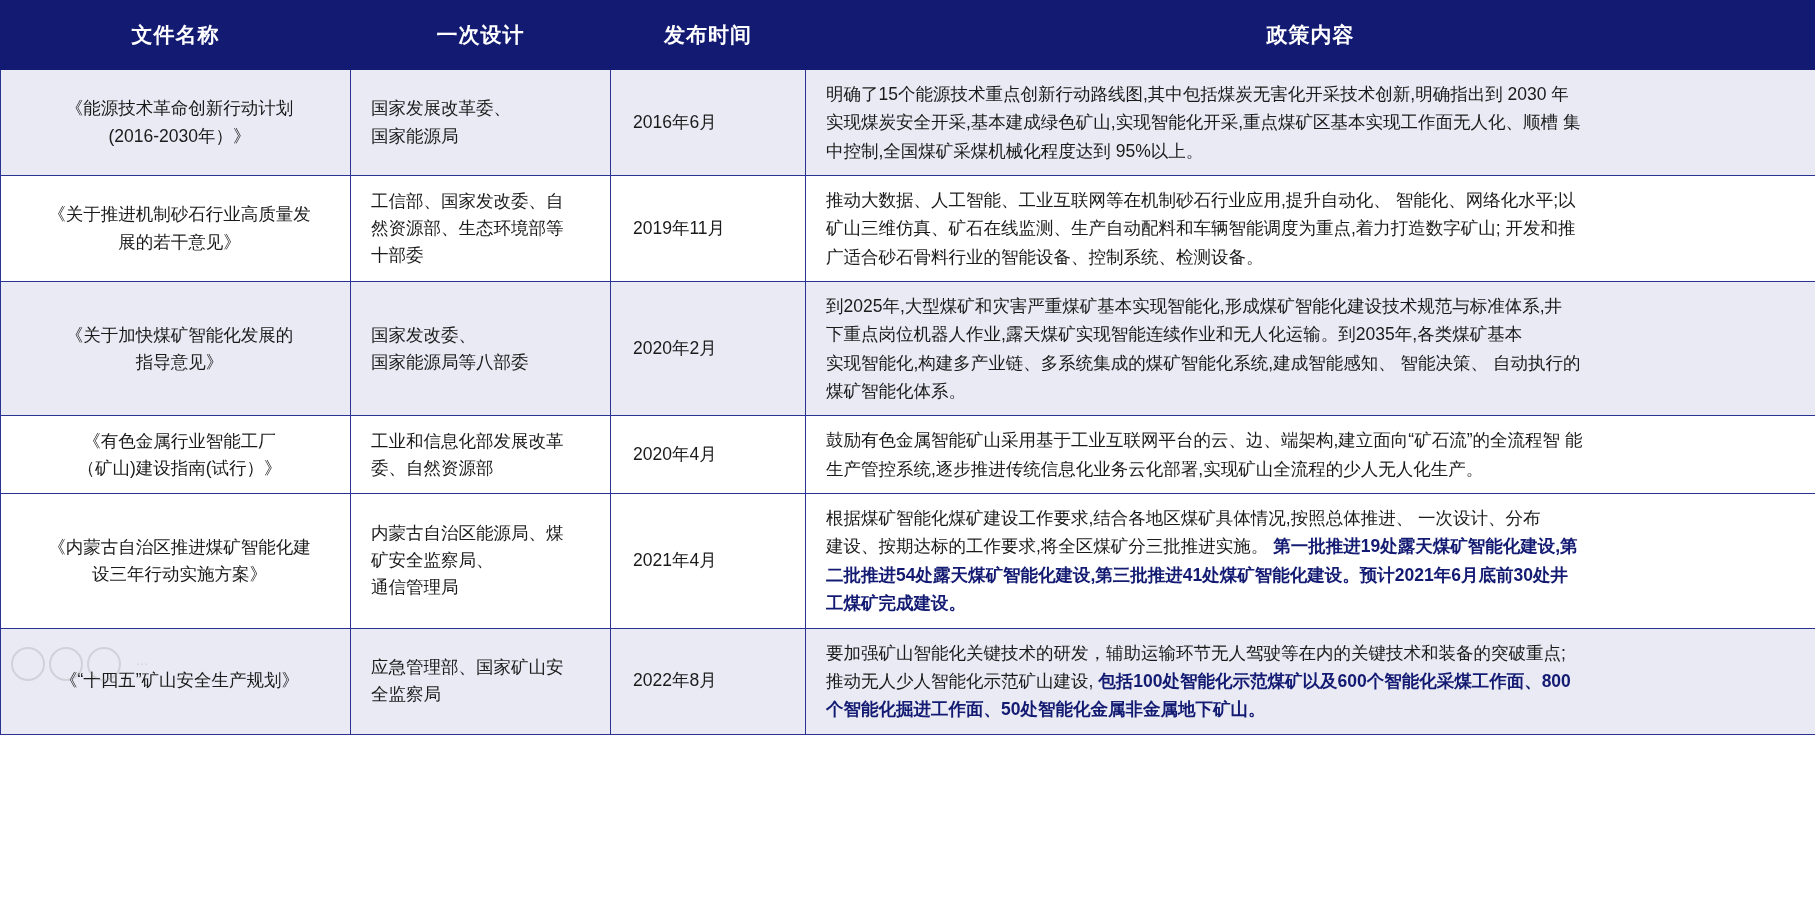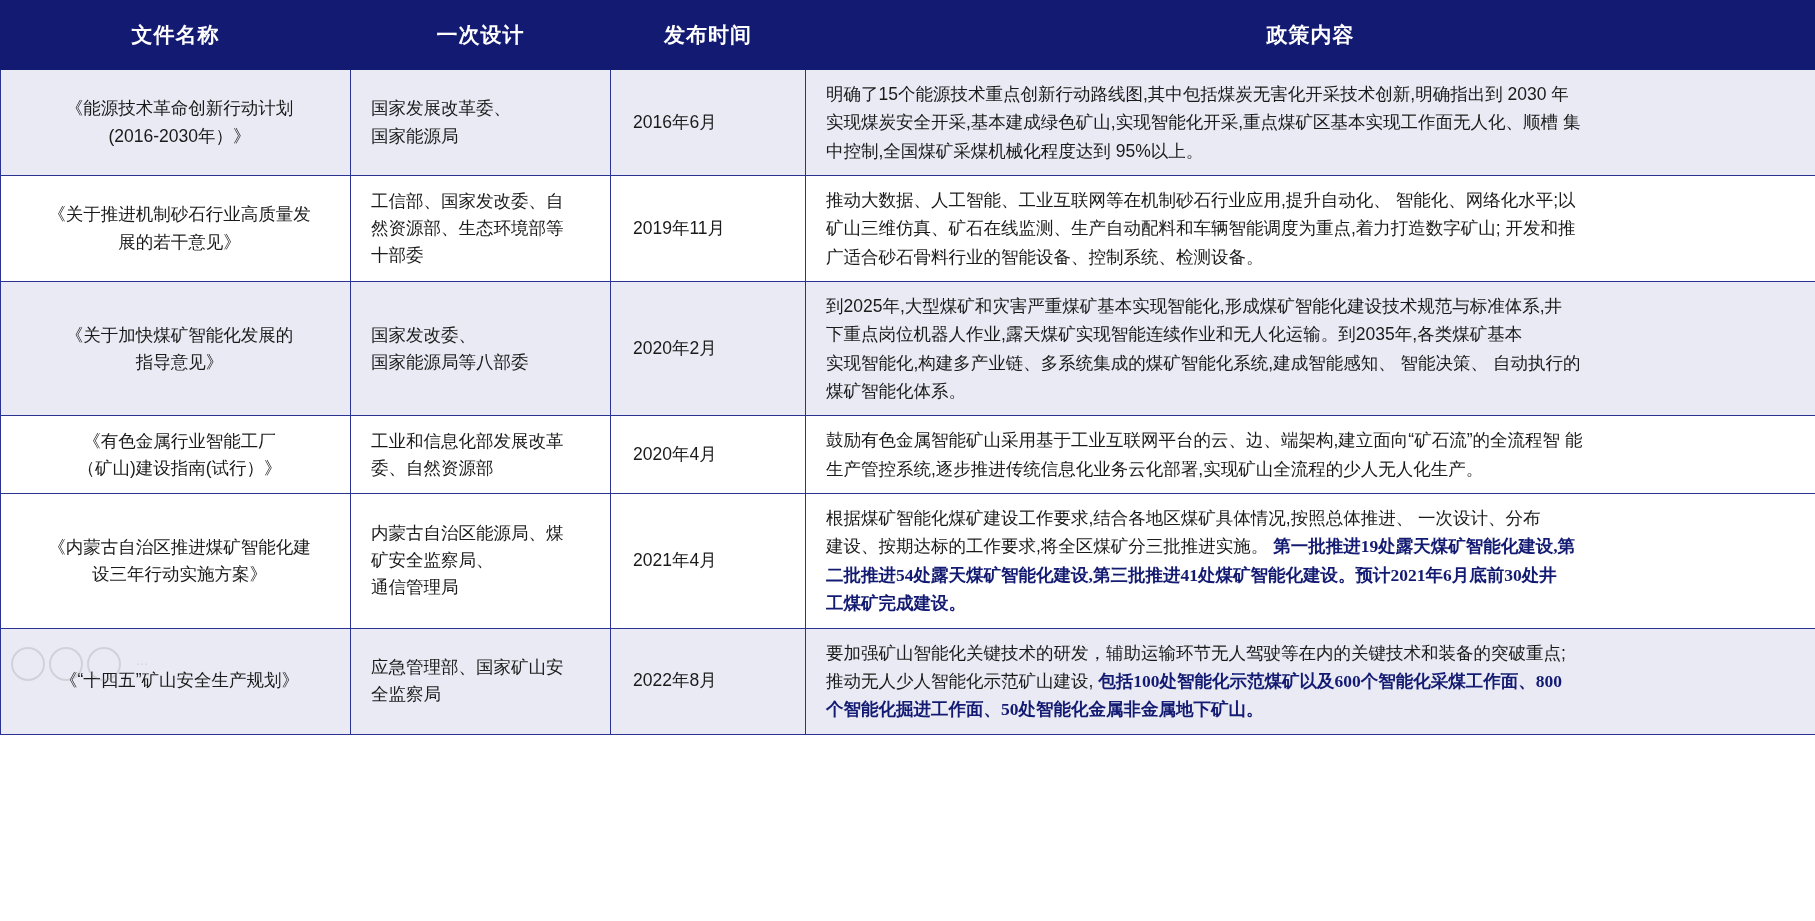--- a/index.html
+++ b/index.html
@@ -74,21 +74,20 @@
   td.col-content {
     text-align: left;
     padding-left: 20px;
     padding-right: 40px;
     line-height: 1.62;
   }
   .content-line { display: block; }
   .hl {
     color: #131a72;
     font-weight: bold;
-    font-family: Liberation Serif, serif;
   }
   .watermark {
     position: absolute;
     left: 6px;
     bottom: 2px;
     width: 190px;
     height: 46px;
     opacity: 0.25;
     pointer-events: none;
   }

